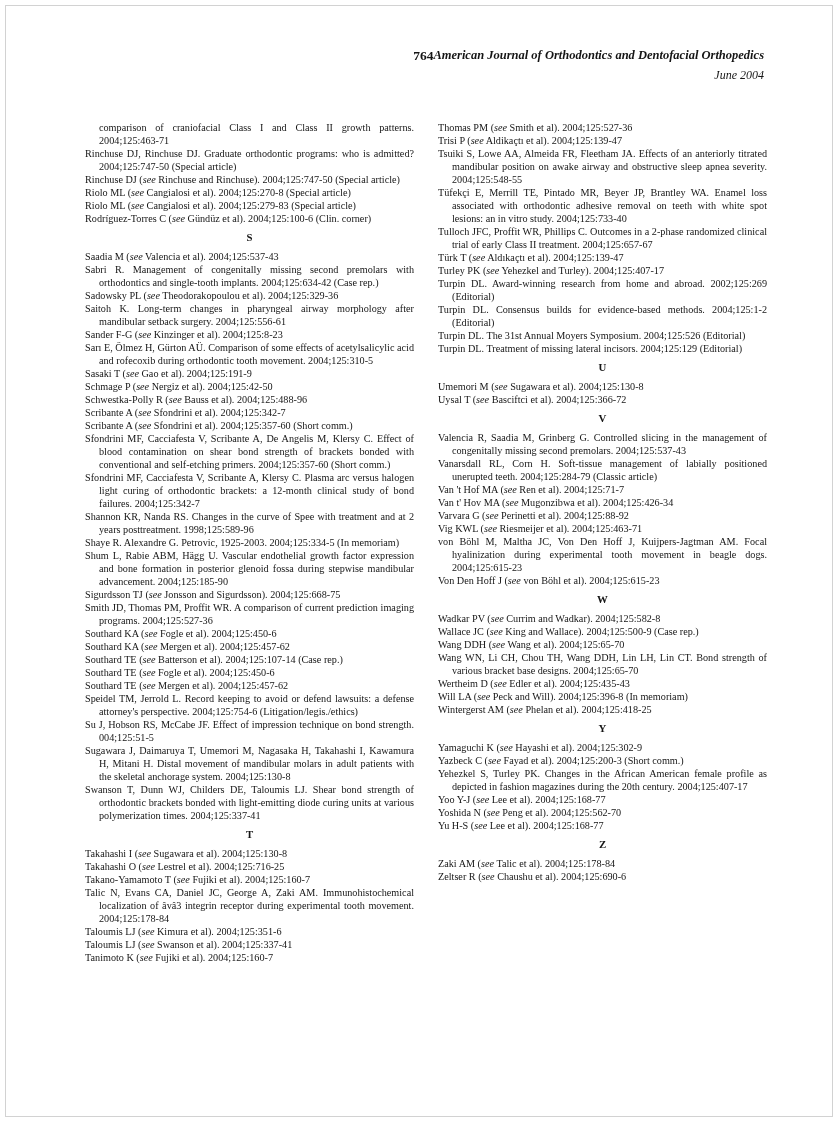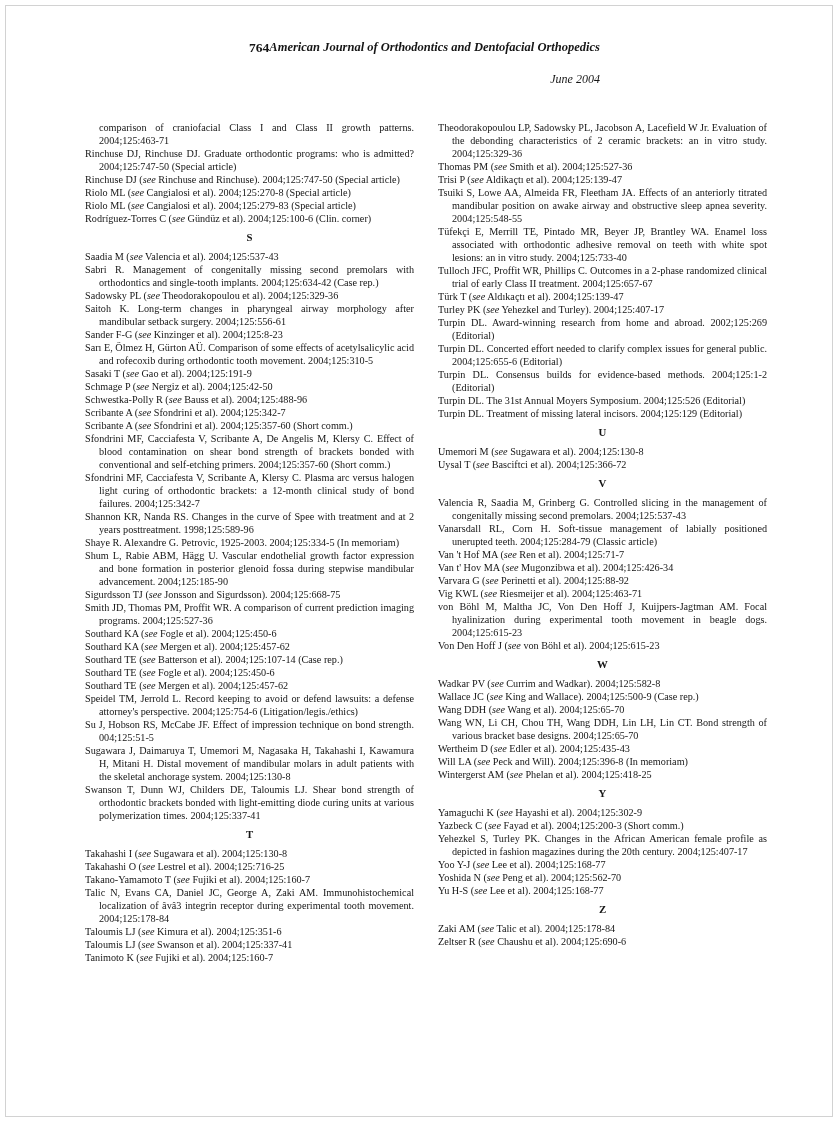--- a/index.html
+++ b/index.html
@@ -14,46 +14,46 @@
     overflow: hidden;
   }
   .scan-frame {
     position: absolute;
     inset: 5px;
     border: 1px solid #d2d2d2;
     pointer-events: none;
   }
   .page-header {
     position: absolute;
-    top: 40px;
+    top: 48px;
     left: 85px;
     right: 74px;
     display: flex;
-    justify-content: center;
+    justify-content: flex-end;
     align-items: flex-start;
   }
   .page-number {
     font-weight: bold;
     font-size: 13.5px;
     line-height: 15px;
   }
   .journal-info {
     text-align: right;
     font-style: italic;
   }
   .journal-title {
     font-weight: bold;
     font-size: 12.5px;
     line-height: 14px;
     font-style: italic;
   }
   .issue-date {
     font-size: 12px;
     line-height: 14px;
-    margin-top: 18px;
+    margin-top: 6px;
   }
   .columns {
     position: absolute;
     top: 121px;
     left: 85px;
     width: 682px;
     display: flex;
     gap: 24px;
   }
   .column {
@@ -129,30 +129,28 @@
       <div class="section">T</div>
       <div class="entry">Takahashi I (<i>see</i> Sugawara et al). 2004;125:130-8</div>
       <div class="entry">Takahashi O (<i>see</i> Lestrel et al). 2004;125:716-25</div>
       <div class="entry">Takano-Yamamoto T (<i>see</i> Fujiki et al). 2004;125:160-7</div>
       <div class="entry">Talic N, Evans CA, Daniel JC, George A, Zaki AM. Immunohistochemical localization of âvâ3 integrin receptor during experimental tooth movement. 2004;125:178-84</div>
       <div class="entry">Taloumis LJ (<i>see</i> Kimura et al). 2004;125:351-6</div>
       <div class="entry">Taloumis LJ (<i>see</i> Swanson et al). 2004;125:337-41</div>
       <div class="entry">Tanimoto K (<i>see</i> Fujiki et al). 2004;125:160-7</div>
     </div>
   <div class="column" id="right-column">
-      <div class="entry">Theodorakopoulou LP, Sadowsky PL, Jacobson A, Lacefield W Jr. Evaluation of the debonding characteristics of 2 ceramic brackets: an in vitro study. 2004;125:329-36</div>
       <div class="entry">Thomas PM (<i>see</i> Smith et al). 2004;125:527-36</div>
       <div class="entry">Trisi P (<i>see</i> Aldikaçtı et al). 2004;125:139-47</div>
       <div class="entry">Tsuiki S, Lowe AA, Almeida FR, Fleetham JA. Effects of an anteriorly titrated mandibular position on awake airway and obstructive sleep apnea severity. 2004;125:548-55</div>
       <div class="entry">Tüfekçi E, Merrill TE, Pintado MR, Beyer JP, Brantley WA. Enamel loss associated with orthodontic adhesive removal on teeth with white spot lesions: an in vitro study. 2004;125:733-40</div>
       <div class="entry">Tulloch JFC, Proffit WR, Phillips C. Outcomes in a 2-phase randomized clinical trial of early Class II treatment. 2004;125:657-67</div>
       <div class="entry">Türk T (<i>see</i> Aldıkaçtı et al). 2004;125:139-47</div>
       <div class="entry">Turley PK (<i>see</i> Yehezkel and Turley). 2004;125:407-17</div>
       <div class="entry">Turpin DL. Award-winning research from home and abroad. 2002;125:269 (Editorial)</div>
-      <div class="entry">Turpin DL. Concerted effort needed to clarify complex issues for general public. 2004;125:655-6 (Editorial)</div>
       <div class="entry">Turpin DL. Consensus builds for evidence-based methods. 2004;125:1-2 (Editorial)</div>
       <div class="entry">Turpin DL. The 31st Annual Moyers Symposium. 2004;125:526 (Editorial)</div>
       <div class="entry">Turpin DL. Treatment of missing lateral incisors. 2004;125:129 (Editorial)</div>
       <div class="section">U</div>
       <div class="entry">Umemori M (<i>see</i> Sugawara et al). 2004;125:130-8</div>
       <div class="entry">Uysal T (<i>see</i> Basciftci et al). 2004;125:366-72</div>
       <div class="section">V</div>
       <div class="entry">Valencia R, Saadia M, Grinberg G. Controlled slicing in the management of congenitally missing second premolars. 2004;125:537-43</div>
       <div class="entry">Vanarsdall RL, Corn H. Soft-tissue management of labially positioned unerupted teeth. 2004;125:284-79 (Classic article)</div>
       <div class="entry">Van 't Hof MA (<i>see</i> Ren et al). 2004;125:71-7</div>

